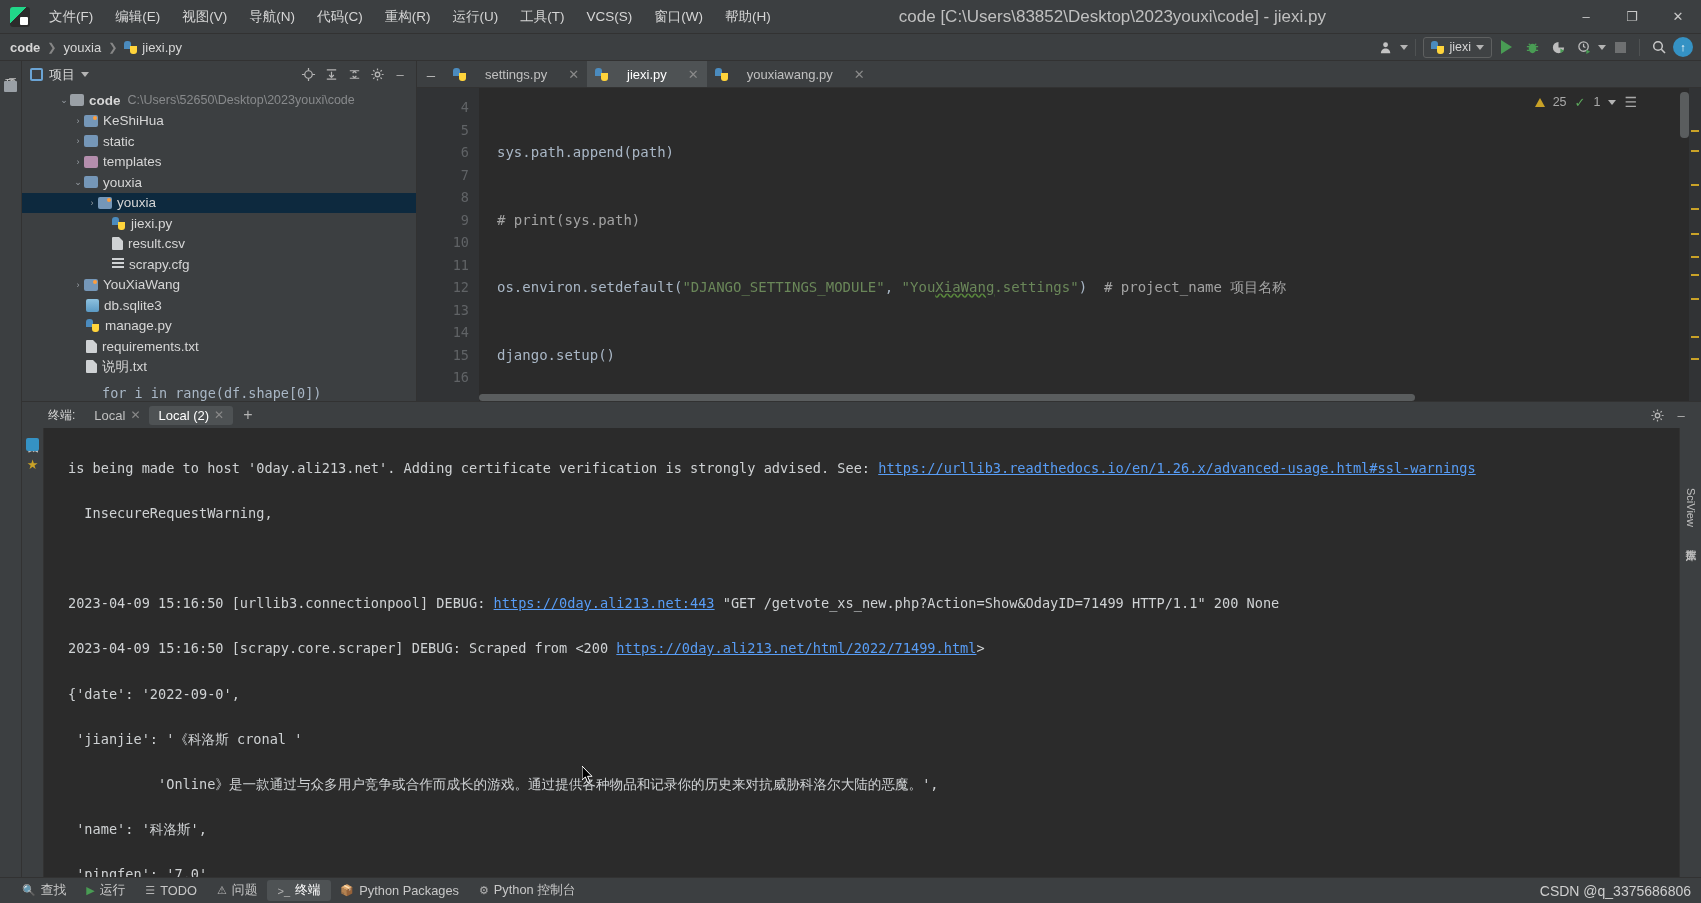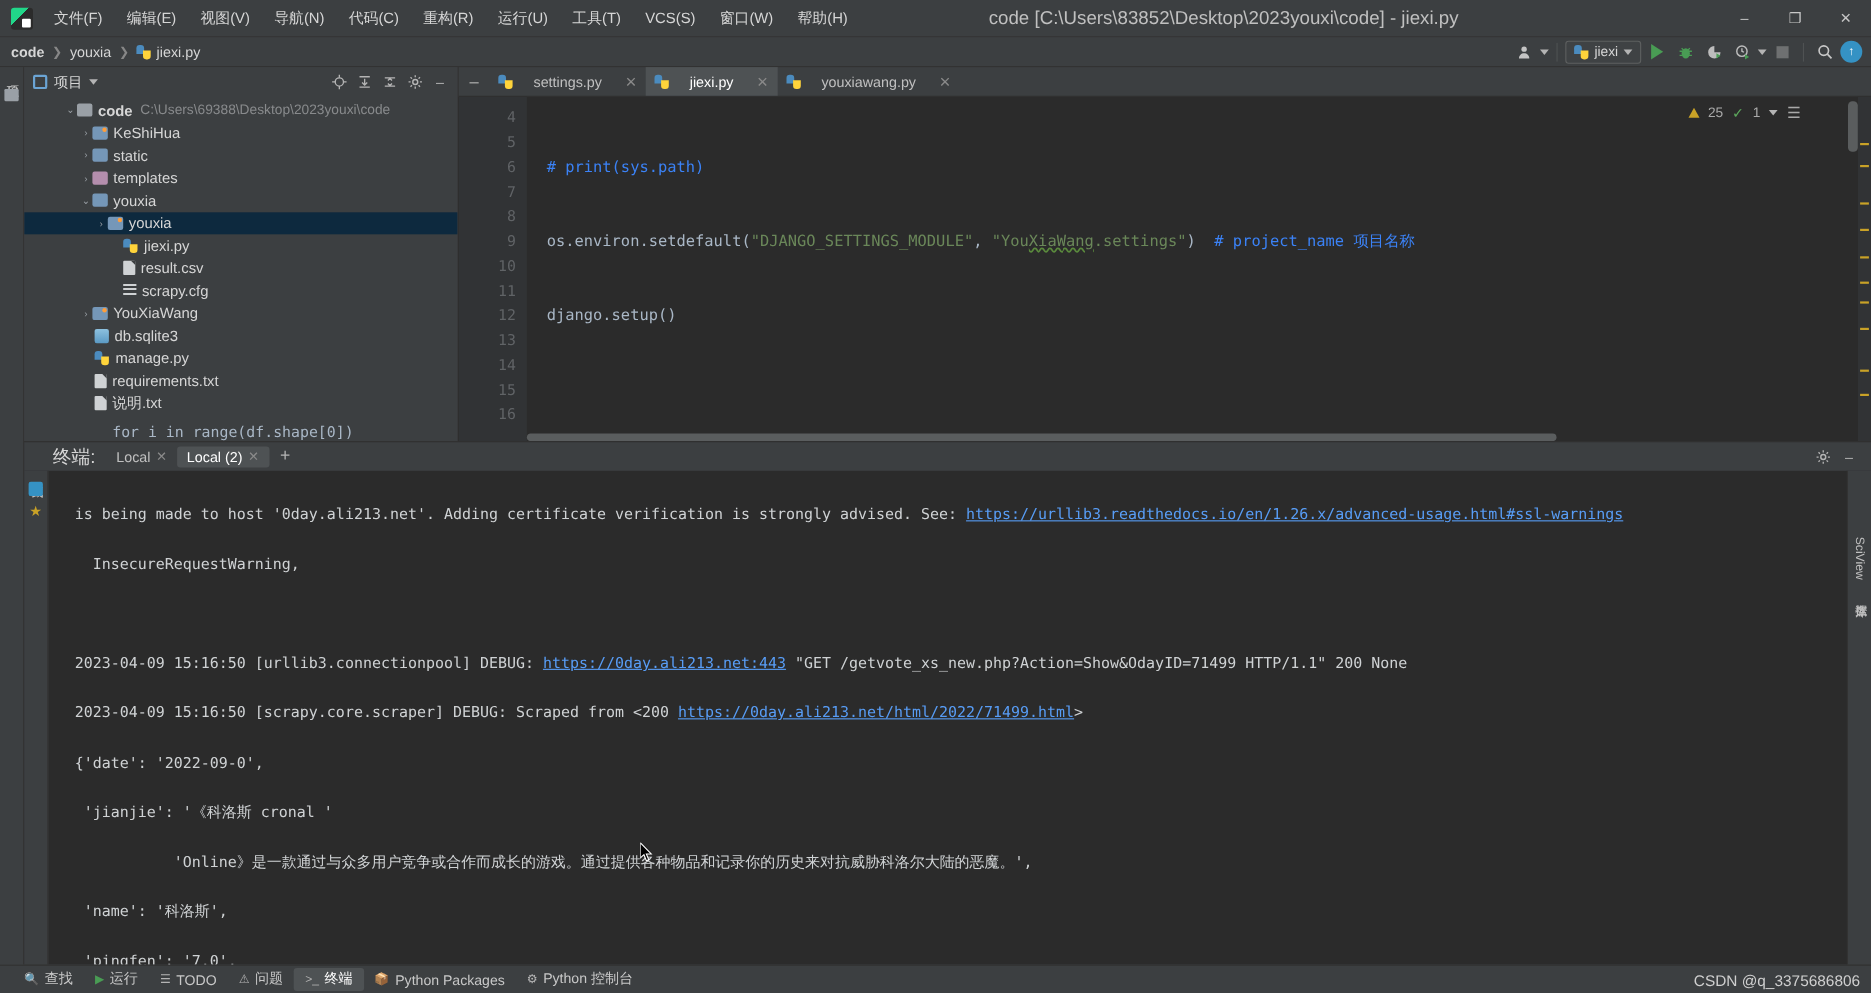--- a/index.html
+++ b/index.html
@@ -111,21 +111,21 @@
 
   .code-area { flex:1; display:flex; position:relative; overflow:hidden;
     background:#2b2b2b; }
   .gutter { width:62px; background:#313335; text-align:right; padding:8px 10px 0 0;
     font-family:"DejaVu Sans Mono", monospace; font-size:13.5px; color:#606366;
     line-height:22.5px; flex:0 0 62px; }
   .code { flex:1; padding:8px 0 0 18px; font-family:"DejaVu Sans Mono", monospace;
     font-size:14px; line-height:22.5px; color:#a9b7c6; white-space:pre; overflow:hidden;
     position:relative; }
   .str { color:#6a8759; }
-  .cmt { color:#3b82f6; }
+  .cmt { color:#a3a3a3; }
   .uw { text-decoration:underline; text-decoration-style:wavy;
     text-decoration-color:#5a8a3c; }
   .code-badge { position:absolute; right:64px; top:6px; display:flex;
     align-items:center; gap:8px; font-size:12.5px; color:#a9a9a9; z-index:5; }
   .warn-tri { width:0; height:0; border-left:5px solid transparent;
     border-right:5px solid transparent; border-bottom:9px solid #c9a227; }
   .ok-check { color:#5ca85c; font-size:13px; }
   .marker-bar { width:12px; background:#313335; position:absolute; right:0; top:0;
     bottom:0; }
   .mk { position:absolute; right:2px; width:8px; height:2px; }
@@ -134,21 +134,21 @@
     background:#5a5d5e; border-radius:4px; }
   .hscroll { position:absolute; left:62px; right:22px; bottom:0; height:7px; }
   .hscroll .thumb { position:absolute; left:0; width:78%; height:7px;
     background:#5a5d5e; border-radius:4px; }
 
   
   .terminal { flex:1; display:flex; flex-direction:column; background:#2b2b2b;
     min-height:0; border-top:1px solid #323232; }
   .term-head { height:26px; background:#3c3f41; display:flex; align-items:center;
     padding-left:26px; gap:0; flex:0 0 26px; }
-  .term-label { font-size:17px; color:#d6d6d6; margin-right:10px; }
+  .term-label { font-size:12px; color:#d6d6d6; margin-right:10px; }
   .tterm { display:flex; align-items:center; gap:5px; padding:2px 9px; font-size:13px;
     color:#c0c0c0; border-radius:3px; }
   .tterm.active { background:#4e5254; color:#fff; }
   .tterm .x { color:#8a8a8a; font-size:12px; }
   .plus { font-size:16px; color:#b4b4b4; padding:0 10px; }
   .term-head-right { margin-left:auto; display:flex; align-items:center; gap:4px;
     padding-right:10px; }
   .term-body { flex:1; padding:6px 0 0 24px; font-family:"DejaVu Sans Mono", monospace;
     font-size:13.6px; line-height:22.6px; color:#cfd2d4; overflow:hidden;
     white-space:pre; }
@@ -308,21 +308,21 @@
               <div class="ptool">–</div>
             </div>
           </div>
 
           <div class="tree">
 
             <div class="row" style="padding-left:36px">
               <span class="arrow">⌄</span>
               <span class="fico f-gray"></span>
               <span class="node-name b">code</span>
-              <span class="node-path">C:\Users\69388\Desktop\2023youxi\code</span>
+              <span class="node-path">C:\Users\52650\Desktop\2023youxi\code</span>
             </div>
             <div class="row" style="padding-left:50px">
               <span class="arrow">›</span>
               <span class="fico f-src"></span>
               <span class="node-name">KeShiHua</span>
             </div>
             <div class="row" style="padding-left:50px">
               <span class="arrow">›</span>
               <span class="fico f-blue"></span>
               <span class="node-name">static</span>
@@ -418,20 +418,21 @@
               <div>10</div>
               <div>11</div>
               <div>12</div>
               <div>13</div>
               <div>14</div>
               <div>15</div>
               <div>16</div>
             </div>
 
             <div class="code">
+              <div>sys.path.append(path)</div>
               <div><span class="cmt"># print(sys.path)</span></div>
               <div>os.environ.setdefault(<span class="str">"DJANGO_SETTINGS_MODULE"</span>, <span class="str">"You<span class="uw">XiaWang</span>.settings"</span>)&nbsp;&nbsp;<span class="cmt"># project_name 项目名称</span></div>
               <div>django.setup()</div>
               
               
               
               
               
               
               

